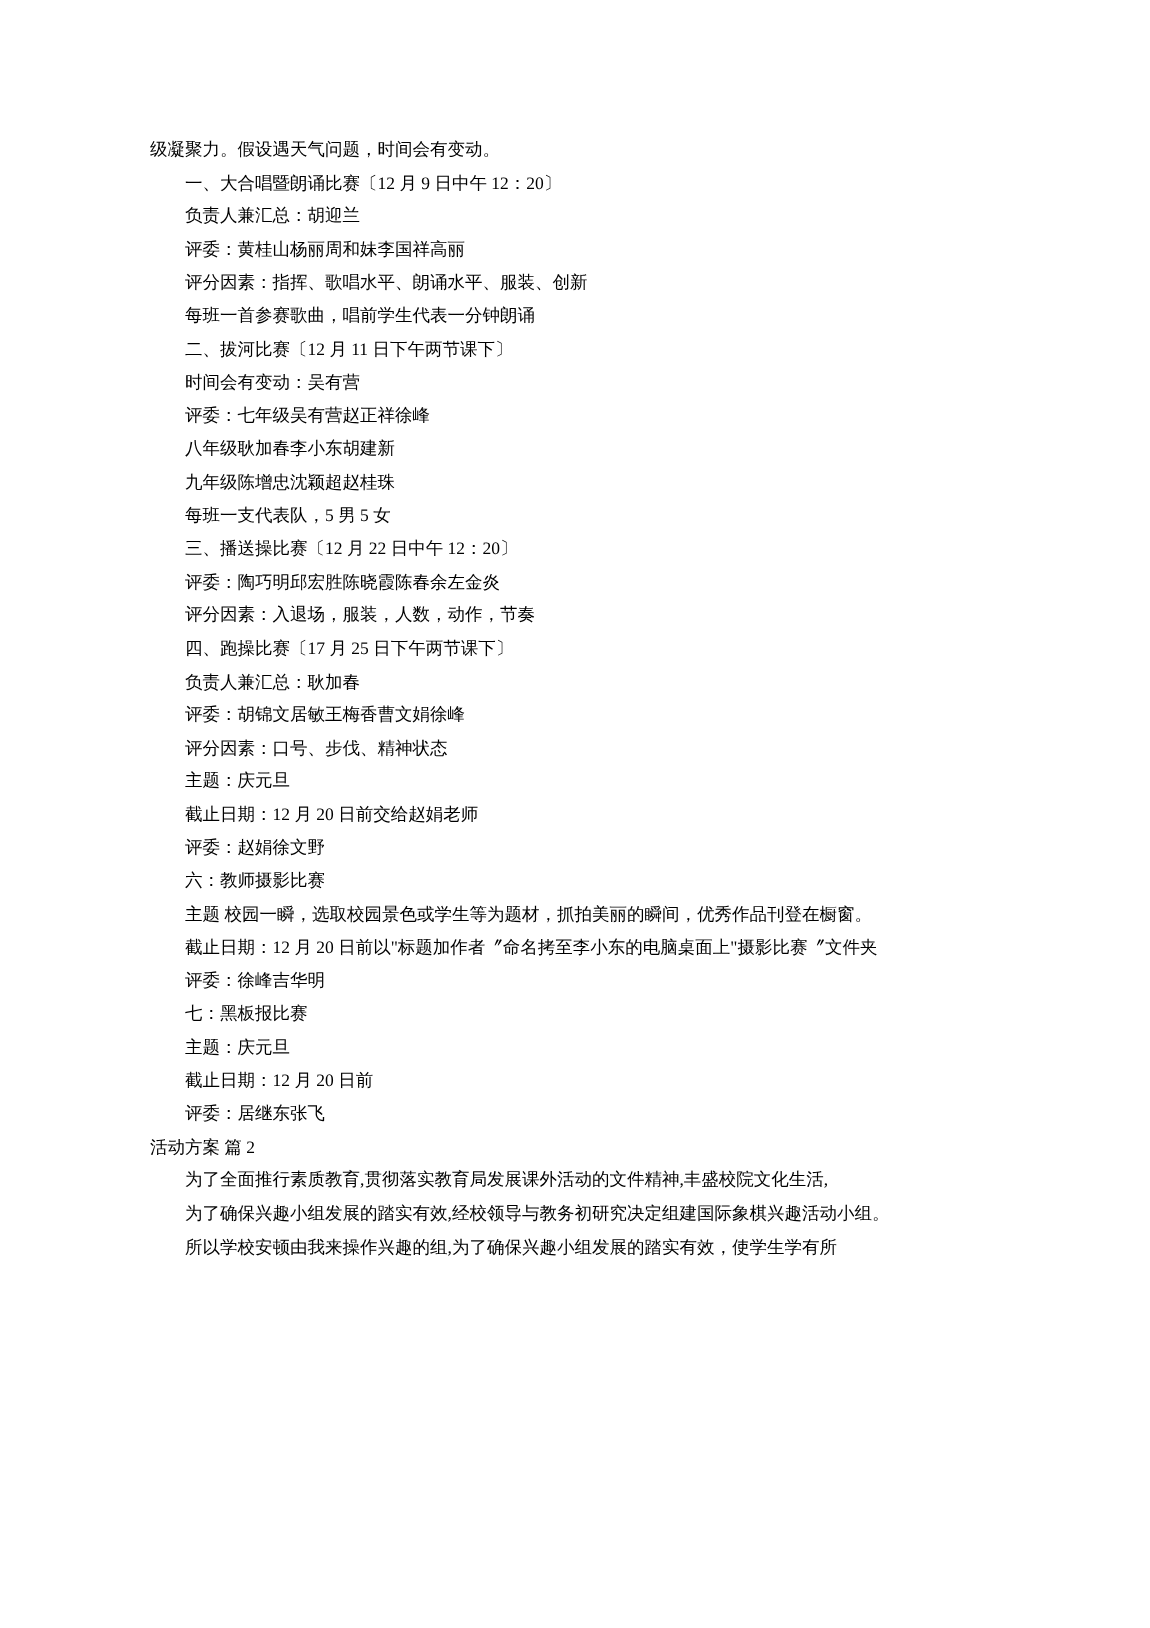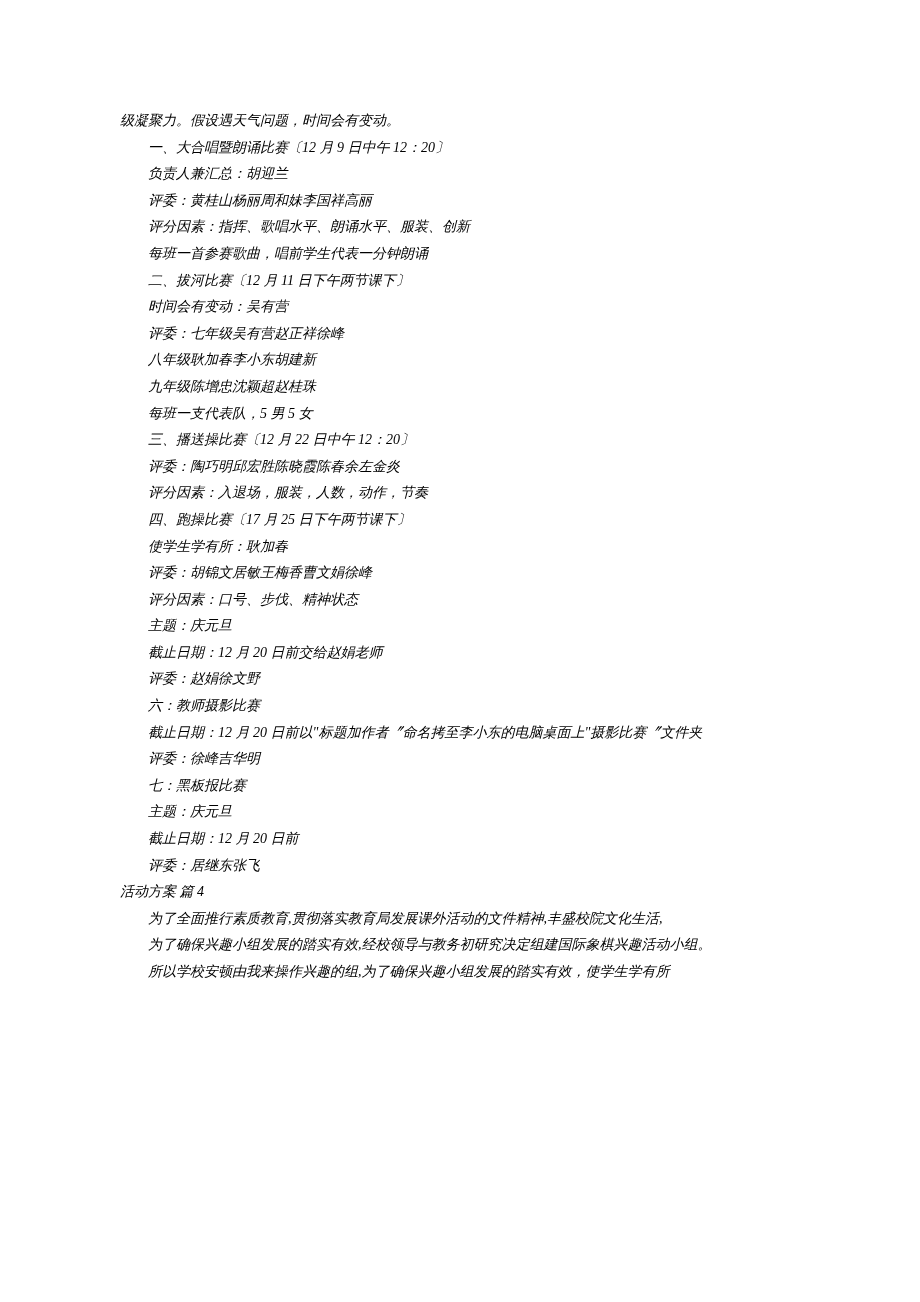--- a/index.html
+++ b/index.html
@@ -1,19 +1,18 @@
 <!DOCTYPE html>
 <html><head>
   <meta charset="utf-8">
   <style>
     * {
       margin: 0;
       padding: 0;
       box-sizing: border-box;
-      font-style: italic;
     }
     body {
       width: 920px;
       margin: 0 auto;
       background: #fff;
       font-family: "SimSun", "宋体", serif;
       font-size: 14px;
       line-height: 1.9;
       color: #000;
       padding: 108px 120px 60px 120px;
@@ -38,30 +37,31 @@
     <p class="para">二、拔河比赛〔12 月 11 日下午两节课下〕</p>
     <p class="para">时间会有变动：吴有营</p>
     <p class="para">评委：七年级吴有营赵正祥徐峰</p>
     <p class="para">八年级耿加春李小东胡建新</p>
     <p class="para">九年级陈增忠沈颖超赵桂珠</p>
     <p class="para">每班一支代表队，5 男 5 女</p>
     <p class="para">三、播送操比赛〔12 月 22 日中午 12：20〕</p>
     <p class="para">评委：陶巧明邱宏胜陈晓霞陈春余左金炎</p>
     <p class="para">评分因素：入退场，服装，人数，动作，节奏</p>
     <p class="para">四、跑操比赛〔17 月 25 日下午两节课下〕</p>
-    <p class="para">使学生学有所：耿加春</p>
+    <p class="para">负责人兼汇总：耿加春</p>
     <p class="para">评委：胡锦文居敏王梅香曹文娟徐峰</p>
     <p class="para">评分因素：口号、步伐、精神状态</p>
     <p class="para">主题：庆元旦</p>
     <p class="para">截止日期：12 月 20 日前交给赵娟老师</p>
     <p class="para">评委：赵娟徐文野</p>
     <p class="para">六：教师摄影比赛</p>
+    <p class="para">主题 校园一瞬，选取校园景色或学生等为题材，抓拍美丽的瞬间，优秀作品刊登在橱窗。</p>
     <p class="para">截止日期：12 月 20 日前以"标题加作者〞命名拷至李小东的电脑桌面上"摄影比赛〞文件夹</p>
     <p class="para">评委：徐峰吉华明</p>
     <p class="para">七：黑板报比赛</p>
     <p class="para">主题：庆元旦</p>
     <p class="para">截止日期：12 月 20 日前</p>
     <p class="para">评委：居继东张飞</p>
-    <p class="para-no-indent">活动方案  篇 4</p>
+    <p class="para-no-indent">活动方案  篇 2</p>
     <p class="para">为了全面推行素质教育,贯彻落实教育局发展课外活动的文件精神,丰盛校院文化生活,</p>
     <p class="para">为了确保兴趣小组发展的踏实有效,经校领导与教务初研究决定组建国际象棋兴趣活动小组。</p>
     <p class="para">所以学校安顿由我来操作兴趣的组,为了确保兴趣小组发展的踏实有效，使学生学有所</p>
   </div>
 
 </body></html>

